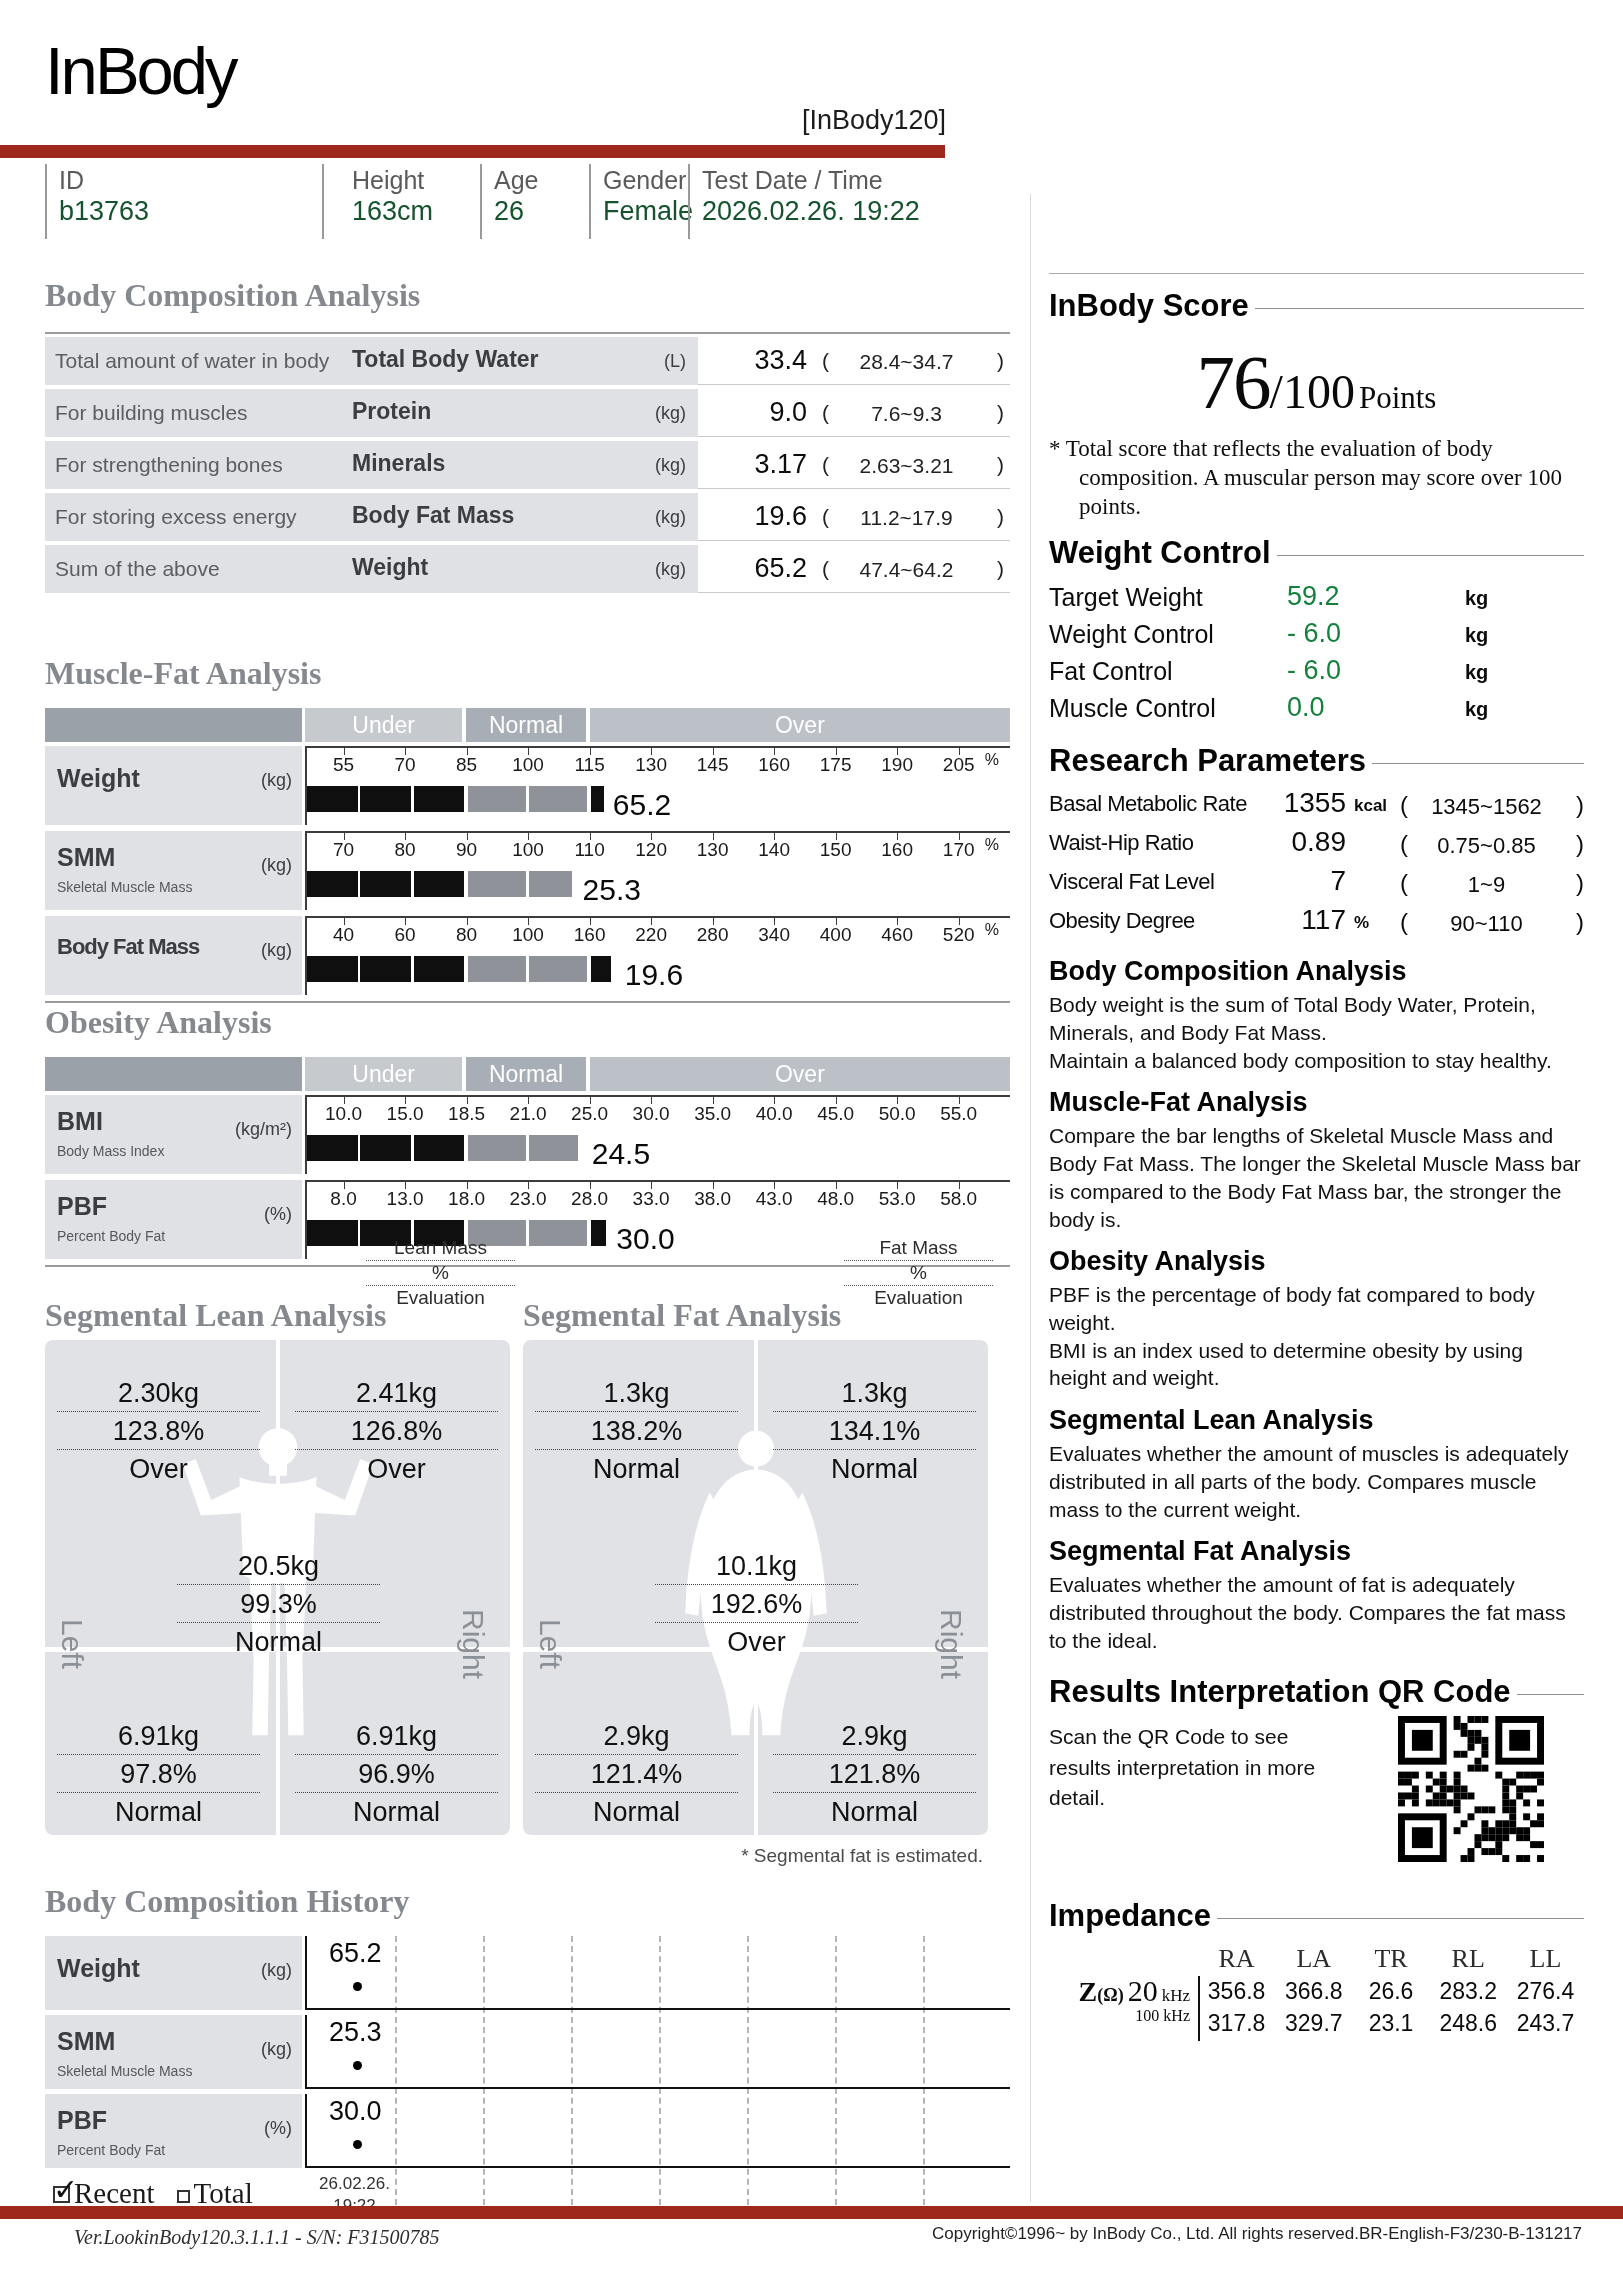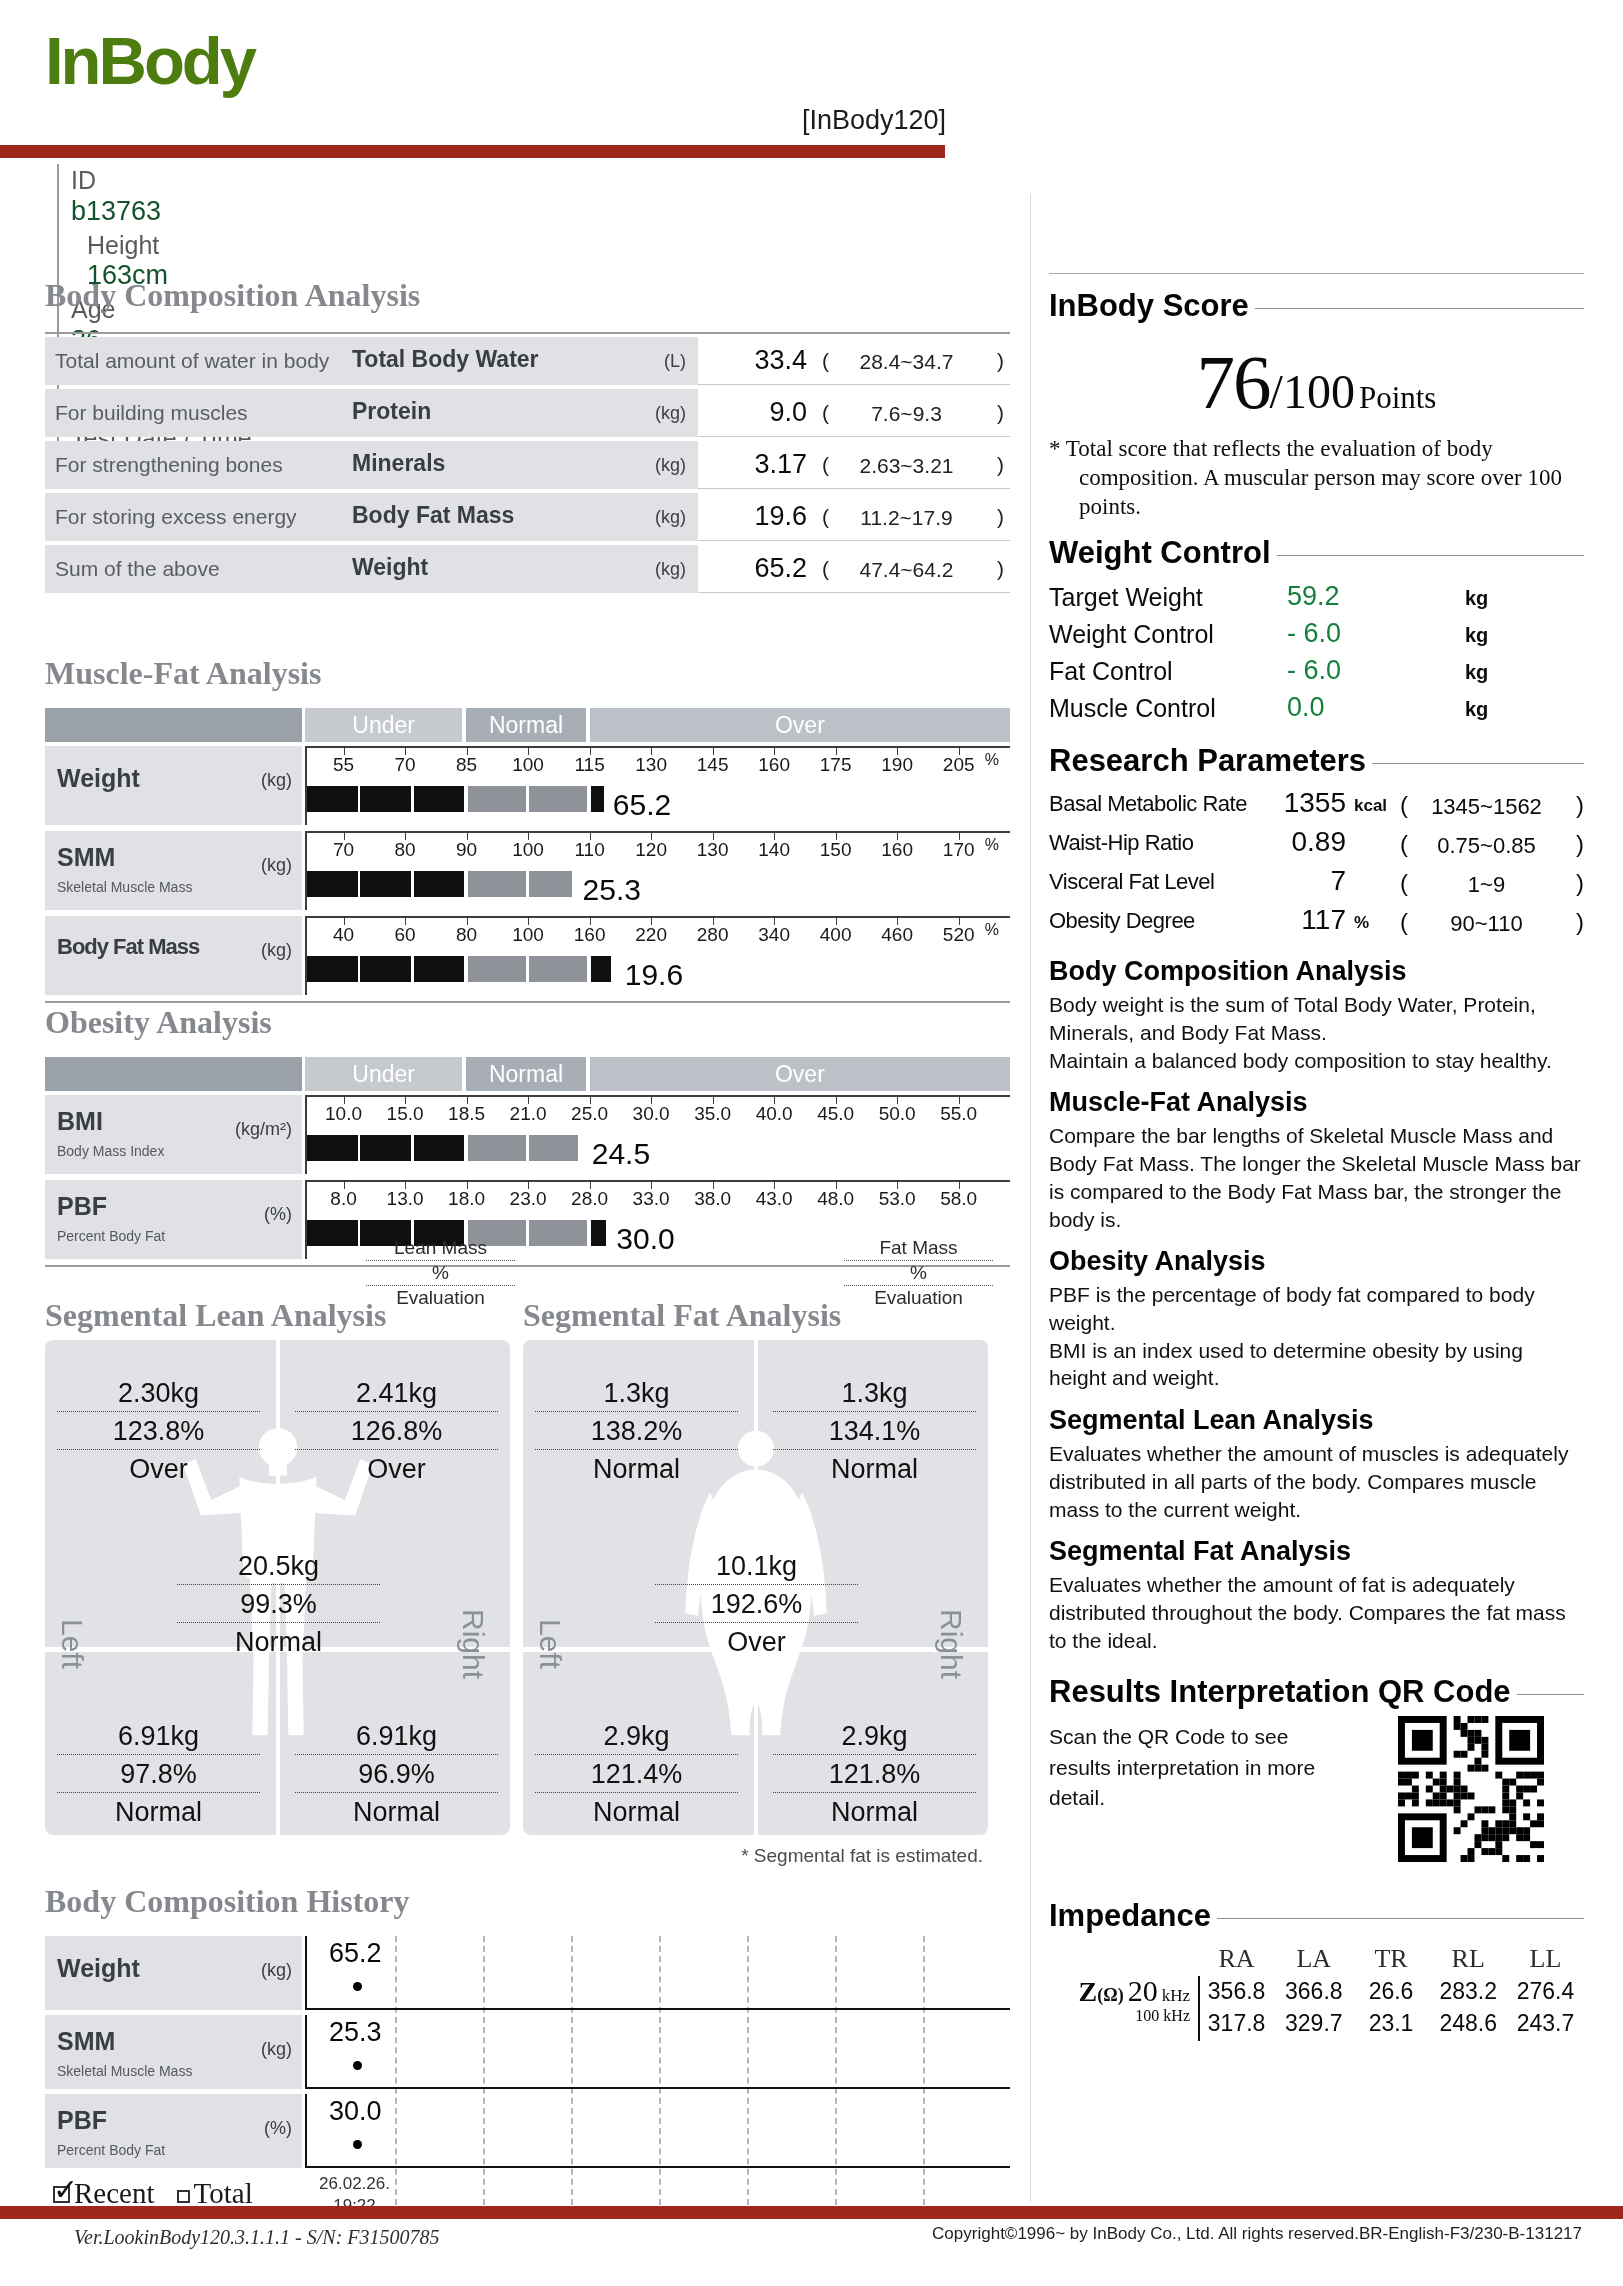--- a/index.html
+++ b/index.html
@@ -1,27 +1,27 @@
 <!DOCTYPE html>
 <html><head>
 <meta charset="utf-8">
 <style>
   * { margin:0; padding:0; box-sizing:border-box; }
   body { background:#fff; font-family:"Liberation Sans", sans-serif; }
   .page { position:relative; width:1624px; height:2287px; background:#fff; overflow:hidden; }
 
   
-  .logo { position:absolute; left:45px; top:22px; font-size:67px; font-weight:bold;
-          letter-spacing:-3px; color:#4d7c0f; font-family:"Liberation Sans", sans-serif; }
+  .logo { position:absolute; left:45px; top:32px; font-size:67px; font-weight:normal;
+          letter-spacing:-3px; color:#000000; font-family:"Liberation Sans", sans-serif; }
   .model { position:absolute; right:678px; top:105px; font-size:27px; color:#1c1c1c; }
   .redbar-top { position:absolute; left:0; top:145px; width:945px; height:13px; background:#9E281B; }
   .redbar-bottom { position:absolute; left:0; top:2206px; width:1624px; height:13px; background:#9E281B; }
 
   
-  .patient { position:absolute; left:57px; top:164px; width:965px; height:75px; display:flex;flex-direction:column; }
+  .patient { position:absolute; left:45px; top:164px; width:965px; height:75px; display:flex; }
   .pfield { border-left:2px solid #9a9a9a; padding:2px 0 0 12px; }
   .pfield .plab { font-size:25px; color:#5a5a5a; line-height:1.15; }
   .pfield .pval { font-size:27px; color:#14532d; line-height:1.25; }
 
   
   .ltitle { font-family:"Liberation Serif", serif; font-weight:bold; font-size:32px; color:#85898e; }
 
   
   .bca { position:absolute; left:45px; top:277px; width:965px; }
   .bca-table { margin-top:18px; border-top:2px solid #9b9b9b; padding-top:3px; }

